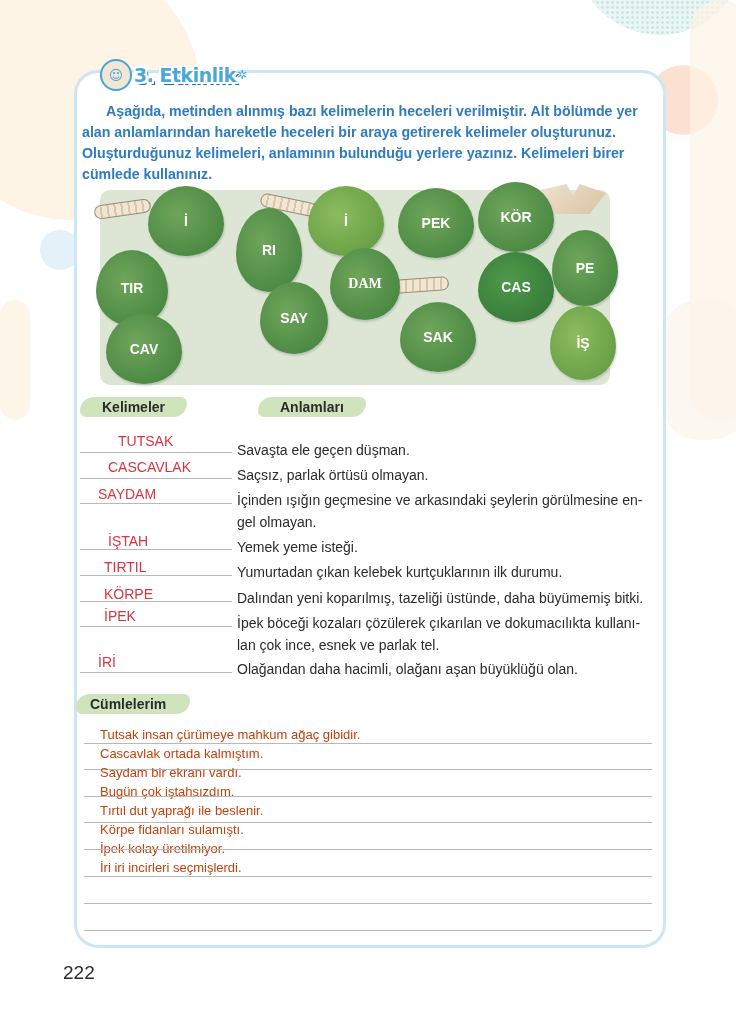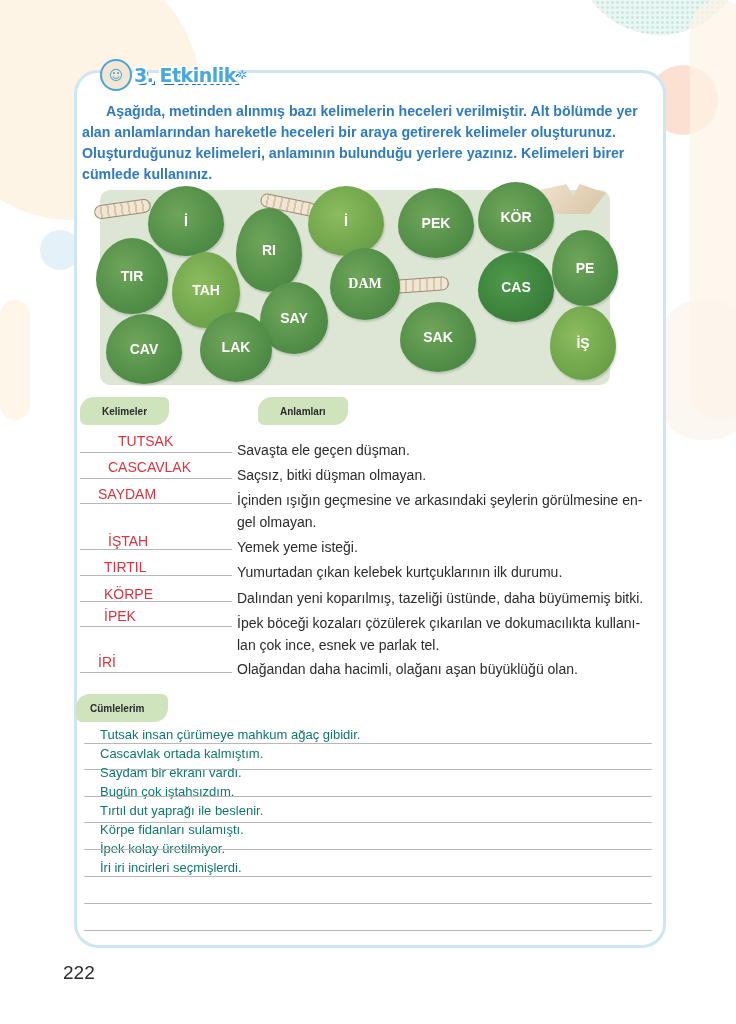--- a/index.html
+++ b/index.html
@@ -62,38 +62,38 @@
       background: repeating-linear-gradient(90deg, #f1e6d4 0 5px, #d8c5aa 5px 7px);
       border: 1px solid #9c8a70;
     }
     .moth {
       position: absolute; width: 66px; height: 30px;
       background: linear-gradient(135deg, #efe2cf, #d9c3a2);
       clip-path: polygon(0 20%, 40% 0, 50% 40%, 60% 0, 100% 30%, 75% 100%, 25% 100%);
     }
 
     .tag {
-      position: absolute; height: 28px; padding: 0 22px;
+      position: absolute; height: 20px; padding: 0 22px;
       background: #cfe3bd; border-radius: 14px 6px 14px 6px;
-      font-family: "Liberation Sans", sans-serif; font-weight: bold; font-size: 10px; color: #2b2b2b;
+      font-family: "Liberation Sans", sans-serif; font-weight: bold; font-size: 14px; color: #2b2b2b;
       display: flex; align-items: center;
     }
 
     .row-line { position: absolute; height: 1px; background: #b8b8b8; }
     .word {
       position: absolute; font-family: "Liberation Sans", sans-serif; font-size: 14px; color: #d6353f;
     }
     .meaning {
       position: absolute; left: 237px; width: 416px;
       font-family: "Liberation Sans", sans-serif; font-size: 14px; line-height: 22px; color: #2b2b2b;
     }
 
     .sentence {
       position: absolute; left: 100px;
-      font-family: "Liberation Sans", sans-serif; font-size: 13px; color: #0f766e;
+      font-family: "Liberation Sans", sans-serif; font-size: 13px; color: #c2410c;
     }
     .page-number {
       position: absolute; left: 63px; top: 962px;
       font-family: "Liberation Sans", sans-serif; font-size: 19px; color: #2b2b2b;
     }
   </style>
 </head>
 <body>
 
 <div class="bg-circle bg1"></div>
@@ -119,41 +119,39 @@
   <div class="worm" style="left:160px;top:8px;width:55px;transform:rotate(12deg);"></div>
   <div class="worm" style="left:292px;top:88px;width:55px;transform:rotate(-4deg);"></div>
   <div class="moth" style="left:440px;top:-6px;"></div>
 
   <div class="leaf" style="left:48px;top:-4px;">İ</div>
   <div class="leaf light" style="left:208px;top:-4px;">İ</div>
   <div class="leaf" style="left:298px;top:-2px;">PEK</div>
   <div class="leaf" style="left:136px;top:18px;width:66px;height:84px;">RI</div>
   <div class="leaf" style="left:378px;top:-8px;">KÖR</div>
   <div class="leaf" style="left:452px;top:40px;width:66px;height:76px;">PE</div>
-  <div class="leaf" style="left:-4px;top:48px;width:72px;height:76px;">TIR</div>
-  <div class="leaf light" style="left:72px;top:62px;width:68px;height:76px;">TAH</div>
+  <div class="leaf" style="left:-4px;top:60px;width:72px;height:76px;">TIR</div>
   <div class="leaf" style="left:230px;top:58px;width:70px;height:72px;font-family:Liberation Serif, serif;">DAM</div>
   <div class="leaf" style="left:160px;top:92px;width:68px;height:72px;">SAY</div>
   <div class="leaf dark" style="left:378px;top:62px;">CAS</div>
   <div class="leaf" style="left:300px;top:112px;">SAK</div>
   <div class="leaf" style="left:6px;top:124px;">CAV</div>
-  <div class="leaf" style="left:100px;top:122px;width:72px;">LAK</div>
   <div class="leaf light" style="left:450px;top:116px;width:66px;height:74px;">İŞ</div>
 </div>
 
 <div class="tag" style="left:80px;top:397px;">Kelimeler</div>
 <div class="tag" style="left:258px;top:397px;">Anlamları</div>
 
 <div class="word" style="left:118px;top:433px;">TUTSAK</div>
 <div class="row-line" style="left:80px;top:452px;width:152px;"></div>
 <div class="meaning" style="top:439px;">Savaşta ele geçen düşman.</div>
 
 <div class="word" style="left:108px;top:459px;">CASCAVLAK</div>
 <div class="row-line" style="left:80px;top:478px;width:152px;"></div>
-<div class="meaning" style="top:464px;">Saçsız, bitki düşman olmayan.</div>
+<div class="meaning" style="top:464px;">Saçsız, parlak örtüsü olmayan.</div>
 
 <div class="word" style="left:98px;top:486px;">SAYDAM</div>
 <div class="row-line" style="left:80px;top:503px;width:152px;"></div>
 <div class="meaning" style="top:489px;"><span>İçinden ışığın geçmesine ve arkasındaki şeylerin görülmesine en-</span><br><span>gel olmayan.</span></div>
 
 <div class="word" style="left:108px;top:533px;">İŞTAH</div>
 <div class="row-line" style="left:80px;top:549px;width:152px;"></div>
 <div class="meaning" style="top:536px;">Yemek yeme isteği.</div>
 
 <div class="word" style="left:104px;top:559px;">TIRTIL</div>

